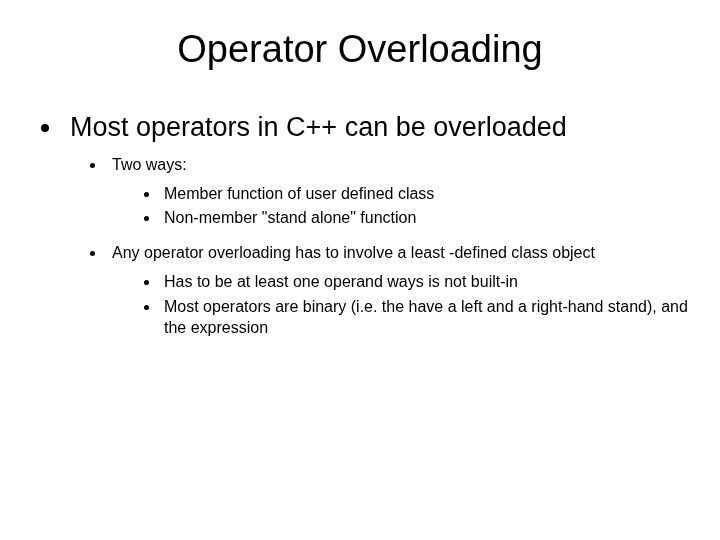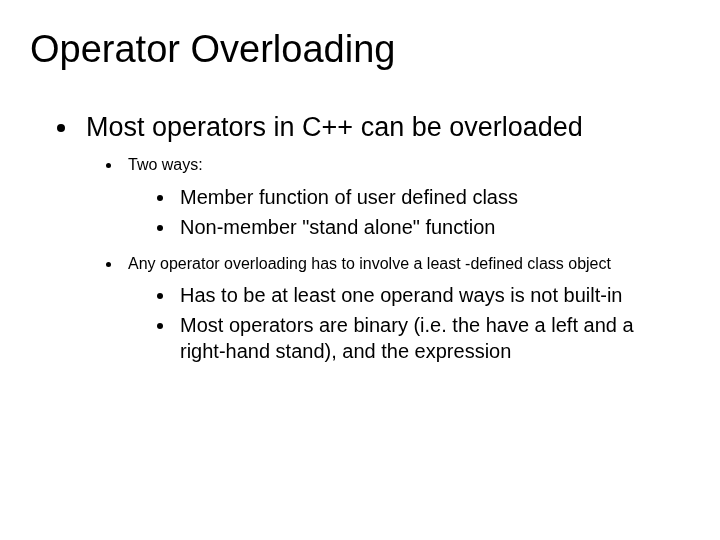--- a/index.html
+++ b/index.html
@@ -11,27 +11,28 @@
     font-family: Arial, Helvetica, sans-serif;
     color: #000000;
   }
   .slide {
     box-sizing: border-box;
     width: 720px;
     height: 540px;
     padding: 20px 30px 20px 30px;
   }
   .title {
+    text-align: center;
     font-size: 38px;
     font-weight: normal;
     margin: 8px 0 40px 0;
   }
   ul {
     list-style-type: disc;
-    margin: 16px;
+    margin: 0;
     padding: 0;
   }
   li {
     text-align: left;
   }
   
   .l1 {
     font-size: 27px;
     margin-left: 34px;
     padding-left: 6px;
@@ -41,21 +42,21 @@
   
   .l2 {
     font-size: 16px;
     margin-left: 76px;
     padding-left: 6px;
     margin-bottom: 8px;
     line-height: 1.3;
   }
   
   .l3 {
-    font-size: 20px;
+    font-size: 16px;
     margin-left: 130px;
     padding-left: 4px;
     margin-bottom: 4px;
     line-height: 1.3;
   }
   .italic {
   }
   .block { margin-bottom: 14px; }
 </style>
 </head>

